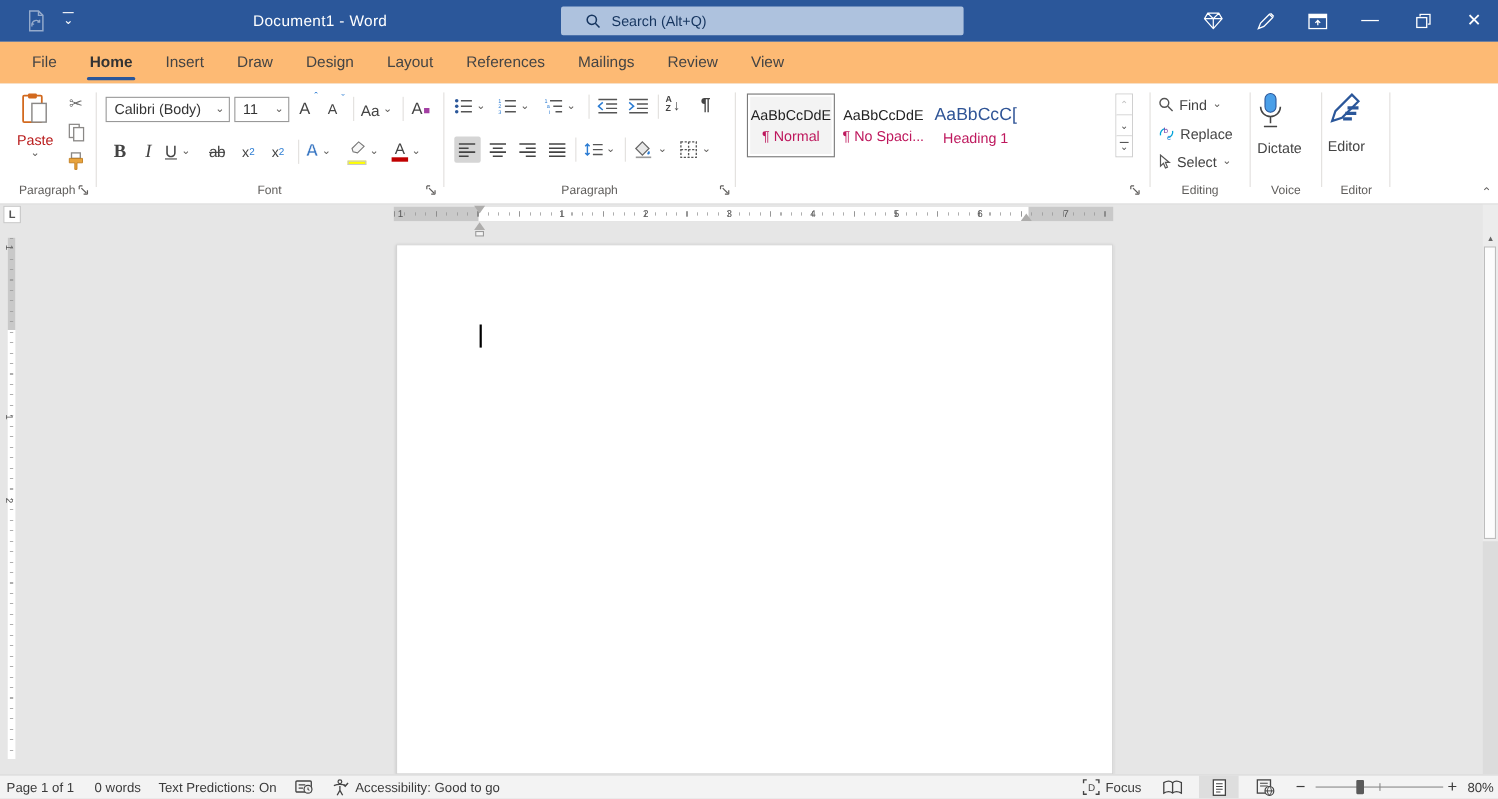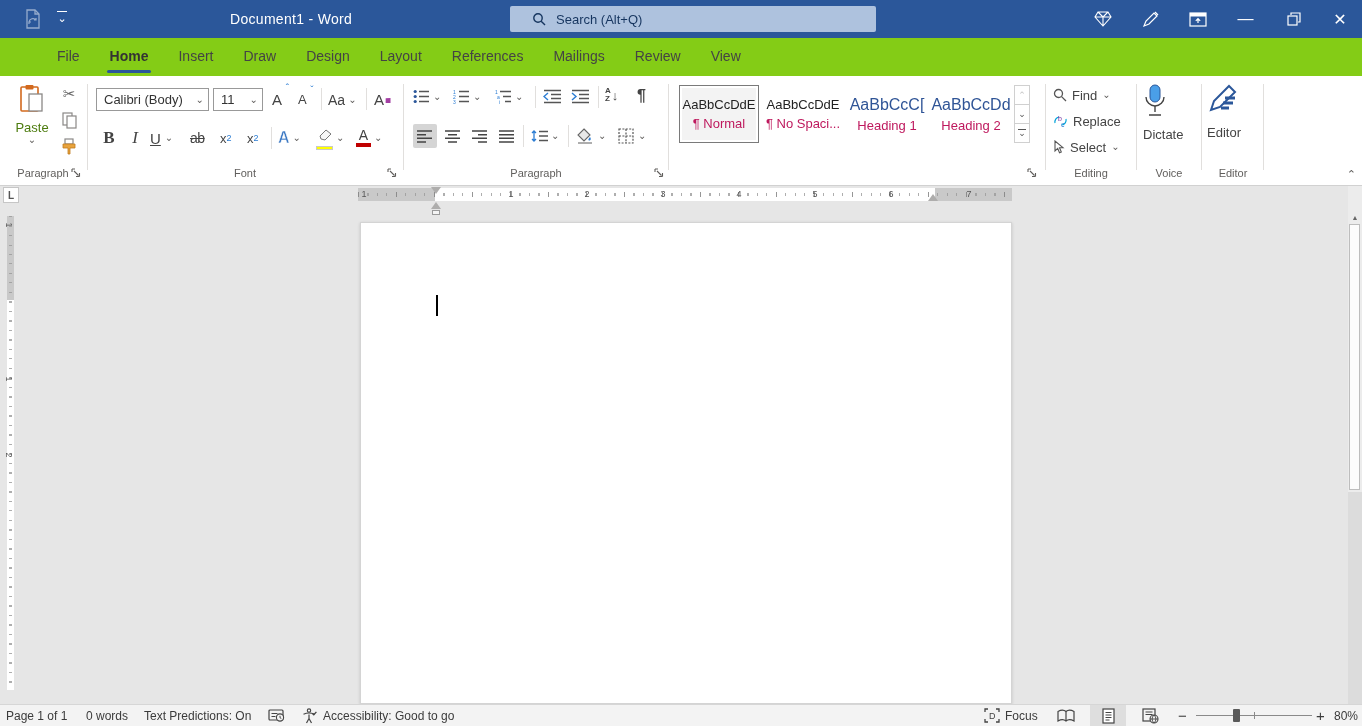--- a/index.html
+++ b/index.html
@@ -12,41 +12,41 @@
   .qat-save { position:absolute; left:24px; top:9px; opacity:.5; }
   .qat-caret { position:absolute; left:55px; top:11px; width:14px; color:#fff; font-size:11px; text-align:center; }
   .qat-caret .bar { display:block; border-top:1.5px solid #fff; width:10px; margin:0 auto 0px; }
   .searchbox { position:absolute; left:510px; top:6px; width:366px; height:26px; background:#aec2de; border-radius:2px; display:flex; align-items:center; }
   .searchbox input { background:transparent; border:none; outline:none; font-size:13px; color:#16355f; width:280px; font-family:"Liberation Sans",sans-serif; }
   .searchbox input::placeholder { color:#16355f; opacity:1; }
   .search-ico { margin:0 10px 0 22px; display:flex; }
   .tb-btn { position:absolute; top:0; width:47px; height:38px; display:flex; align-items:center; justify-content:center; color:#fff; }
 
   
-  .tabrow { position:absolute; left:0; top:38px; width:1362px; height:38px; background:#84cc16;padding-left:28px; }
+  .tabrow { position:absolute; left:0; top:38px; width:1362px; height:38px; background:#fdba74; }
   .tabs { display:flex; height:38px; align-items:center; padding-left:14px; }
   .tab { padding:0 15px; font-size:14px; color:#444; height:38px; line-height:36px; position:relative; cursor:default; }
   .tab.active { font-weight:600; color:#333; }
   .tab.active::after { content:""; position:absolute; left:12px; right:12px; bottom:3px; height:3px; background:#2b579a; border-radius:2px; }
   .pill-btn { position:absolute; top:44px; height:27px; border:1px solid #c8c6c4; border-radius:4px; display:flex; align-items:center; color:#2b579a; font-size:14px; background:#fff; padding:0 10px; gap:7px; }
 
   
   .ribbon { position:absolute; left:0; top:76px; width:1362px; height:110px; background:#fff; border-bottom:1px solid #d1d1d1; }
   .rgroup { position:absolute; top:0; height:108px; }
   .glabel { position:absolute; bottom:5px; left:0; right:0; text-align:center; font-size:11px; color:#605e5c; }
   .launcher { position:absolute; bottom:5px; width:13px; height:13px; display:flex; align-items:center; justify-content:center; }
   .vsep { position:absolute; top:8px; width:1px; height:86px; background:#e1dfdd; }
   .rbtn { display:inline-flex; align-items:center; justify-content:center; color:#444; }
   .caret { font-size:10px; color:#605e5c; line-height:1; }
   .combo { position:absolute; height:23px; border:1px solid #999; background:#fff; display:flex; align-items:center; font-size:13px; color:#333; padding:0 4px 0 7px; justify-content:space-between; }
   .minisep { position:absolute; width:1px; height:22px; background:#e1dfdd; }
 
   
   .paste-btn { position:absolute; left:8px; top:8px; width:48px; height:92px; display:flex; flex-direction:column; align-items:center; border-radius:3px; }
-  .paste-btn .lbl { font-size:13px; color:#4d7c0f; margin-top:6px; }
+  .paste-btn .lbl { font-size:13px; color:#b91c1c; margin-top:6px; }
   .clip-small { position:absolute; left:56px; width:26px; height:24px; display:flex; align-items:center; justify-content:center; }
 
   
   .fx { font-size:15px; color:#444; }
   .bld { font-weight:bold; font-family:"Liberation Serif",serif; font-size:17px; }
   .ita { font-style:italic; font-family:"Liberation Serif",serif; font-size:17px; }
   .und { text-decoration:underline; font-size:15px; }
   .strk { text-decoration:line-through; font-size:14px; letter-spacing:-.5px; }
   .subsup { font-size:13px; }
   .subsup .n { color:#2b7cd3; font-size:9px; }
@@ -429,24 +429,20 @@
       <span class="nm">¶ Normal</span>
     </div>
     <div class="stylecard" style="left:91px">
       <span class="prev">AaBbCcDdE</span>
       <span class="nm">¶ No Spaci...</span>
     </div>
     <div class="stylecard" style="left:175px">
       <span class="prev hd">AaBbCcC[</span>
       <span class="nm">Heading 1</span>
     </div>
-    <div class="stylecard" style="left:259px">
-      <span class="prev hd">AaBbCcDd</span>
-      <span class="nm">Heading 2</span>
-    </div>
     <div class="stylescroll">
       <div class="dis">⌃</div>
       <div>⌄</div>
       <div style="flex-direction:column">
           <span class="morebar"></span>
           <span>⌄</span>
         </div>
     </div>
     <span class="launcher" style="right:6px">
       <svg width="10" height="10" viewBox="0 0 10 10">

